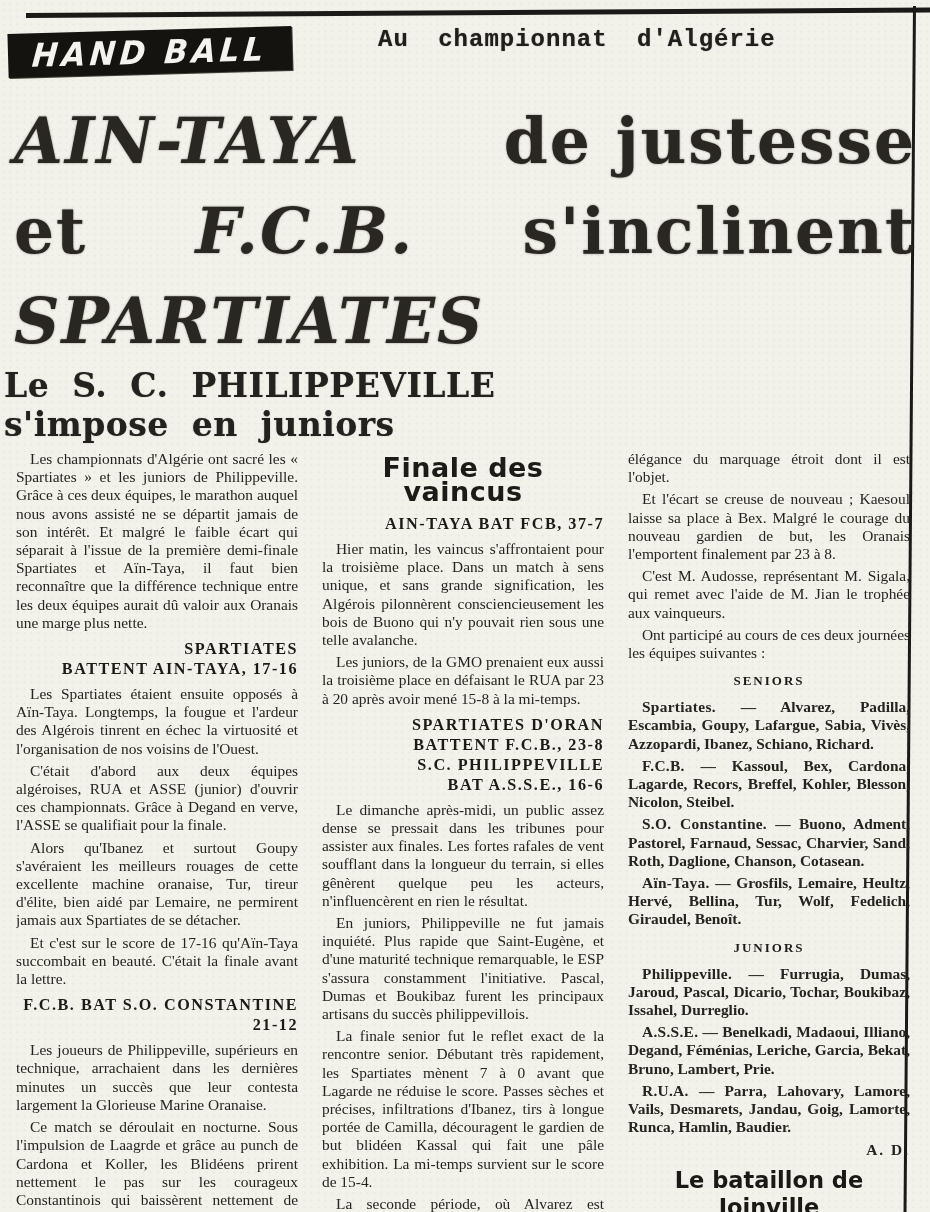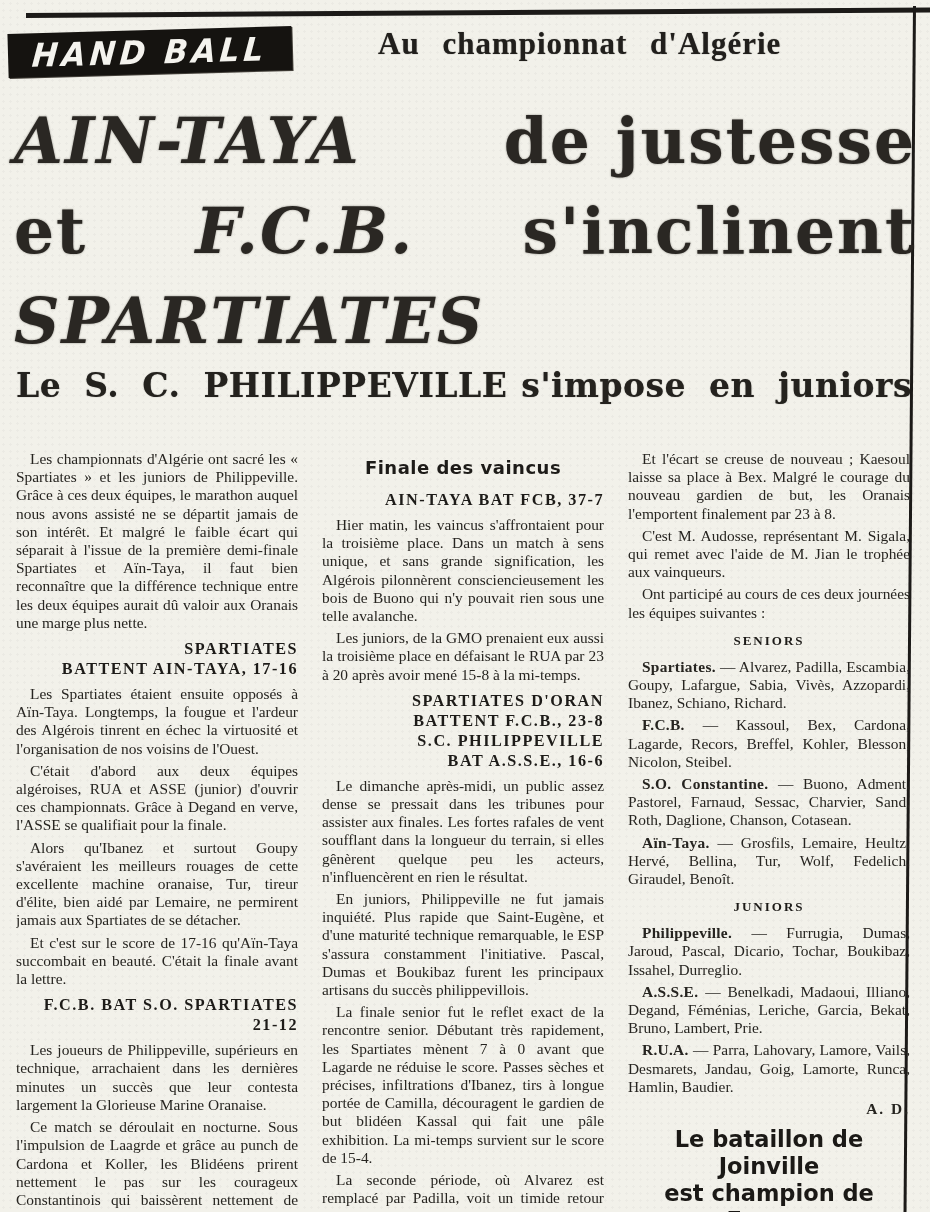--- a/index.html
+++ b/index.html
@@ -32,71 +32,71 @@
   }
   .badge span{
     color:#f4f3ee;
     font-family:"DejaVu Sans", sans-serif;
     font-weight:bold;font-style:italic;
     font-size:31px;letter-spacing:4px;white-space:nowrap;
     transform:skewX(-6deg) scaleY(1.05);
   }
   .kicker{
     position:absolute;left:378px;top:26px;width:540px;
-    font-family:Liberation Serif, serif;
-    font-weight:bold;font-size:31px;letter-spacing:1px;word-spacing:14px;
+    font-family:Liberation Mono, monospace;
+    font-weight:bold;font-size:24px;letter-spacing:1px;word-spacing:14px;
     color:#211f1c;white-space:nowrap;
     text-shadow:0 0 1px rgba(30,28,25,.6);
   }
   
   .headline{
     position:absolute;left:14px;top:96px;width:902px;
     font-family:"DejaVu Serif", serif;
     font-weight:bold;color:#2a2723;
     text-shadow:0 0 2px rgba(40,36,30,.55);
   }
   .headline .hl{
     font-size:63px;line-height:90px;white-space:nowrap;
     letter-spacing:2px;
     display:flex;justify-content:space-between;
   }
   .headline .it{font-style:italic;text-align:right;}
   
   .subhead{
-    position:absolute;left:16px;top:366px;width:896px;
+    position:absolute;left:4px;top:366px;width:896px;
     font-family:"DejaVu Serif", serif;font-weight:bold;
     font-size:33px;white-space:nowrap;letter-spacing:0.5px;word-spacing:11px;
     color:#24221e;text-shadow:0 0 1px rgba(30,28,25,.5);
-    display:flex;justify-content:space-between;
+    display:flex;justify-content:space-between;flex-direction:column;
   }
   
   .body-cols{
     position:absolute;left:16px;top:430px;width:894px;height:782px;
     display:flex;gap:24px;margin-top:20px;
   }
   .col{width:282px;overflow:hidden;
     font-size:15.4px;line-height:18.2px;text-align:justify;}
   .col p{margin:0 0 4px 0;text-indent:14px;}
   .col p.noindent{text-indent:0;}
   h3.sec{
     font-family:"DejaVu Sans", sans-serif;
-    font-size:18px;line-height:24px;font-weight:bold;
+    font-size:27px;line-height:24px;font-weight:bold;
     text-align:center;margin:6px 0 10px 0;letter-spacing:0.5px;
     color:#1d1b18;text-indent:0;
   }
   h4.match{
     font-size:16.2px;line-height:20px;font-weight:bold;
     text-align:right;margin:7px 0 6px 0;letter-spacing:1.5px;
     color:#1d1b18;text-indent:0;
   }
   h4.teams-hdr{
     font-size:13px;line-height:19px;font-weight:bold;
     text-align:center;margin:9px 0 8px 0;letter-spacing:2px;color:#1d1b18;
   }
-  .teamline{margin:0 0 6px 0;text-indent:14px;}
+  .teamline{margin:0 0 6px 0;text-indent:14px;font-weight:bold;}
   .teamline b{letter-spacing:0.3px;}
   .sig{text-align:right;font-weight:bold;margin:0 6px 2px 0;letter-spacing:2px;}
   h2.joinville{
     font-family:"DejaVu Sans", sans-serif;
     font-size:22.5px;line-height:27px;font-weight:bold;
     text-align:center;margin:8px 0 9px 0;color:#1b1916;
   }
 </style>
 </head>
 <body>
@@ -137,21 +137,21 @@
       <p>Les championnats d'Algérie ont sacré les « Spartiates » et les juniors de Philippeville. Grâce à ces deux équipes, le marathon auquel nous avons assisté ne se départit jamais de son intérêt. Et malgré le faible écart qui séparait à l'issue de la première demi-finale Spartiates et Aïn-Taya, il faut bien reconnaître que la différence technique entre les deux équipes aurait dû valoir aux Oranais une marge plus nette.</p>
       <h4 class="match">
         <span>SPARTIATES</span><br>
         <span>BATTENT AIN-TAYA, 17-16</span>
       </h4>
       <p>Les Spartiates étaient ensuite opposés à Aïn-Taya. Longtemps, la fougue et l'ardeur des Algérois tinrent en échec la virtuosité et l'organisation de nos voisins de l'Ouest.</p>
       <p>C'était d'abord aux deux équipes algéroises, RUA et ASSE (junior) d'ouvrir ces championnats. Grâce à Degand en verve, l'ASSE se qualifiait pour la finale.</p>
       <p>Alors qu'Ibanez et surtout Goupy s'avéraient les meilleurs rouages de cette excellente machine oranaise, Tur, tireur d'élite, bien aidé par Lemaire, ne permirent jamais aux Spartiates de se détacher.</p>
       <p>Et c'est sur le score de 17-16 qu'Aïn-Taya succombait en beauté. C'était la finale avant la lettre.</p>
       <h4 class="match">
-        <span>F.C.B. BAT S.O. SPARTIATES</span><br>
+        <span>F.C.B. BAT S.O. CONSTANTINE</span><br>
         <span>21-12</span>
       </h4>
       <p>Les joueurs de Philippeville, supérieurs en technique, arrachaient dans les dernières minutes un succès que leur contesta largement la Glorieuse Marine Oranaise.</p>
       <p>Ce match se déroulait en nocturne. Sous l'impulsion de Laagrde et grâce au punch de Cardona et Koller, les Blidéens prirent nettement le pas sur les courageux Constantinois qui baissèrent nettement de pied en seconde mi-temps.</p>
       <p>Là encore, le tirage au sort avait été néfaste aux deux meilleures équipes. Le public ne s'y trompa pas et applaudit longuement vainqueurs et vaincus.</p>
     </div>
 
     <div class="col">
       <h3 class="sec">Finale des vaincus</h3>
       <h4 class="match">AIN-TAYA BAT FCB, 37-7</h4>
@@ -163,20 +163,21 @@
         <span>S.C. PHILIPPEVILLE</span><br>
         <span>BAT A.S.S.E., 16-6</span>
       </h4>
       <p>Le dimanche après-midi, un public assez dense se pressait dans les tribunes pour assister aux finales. Les fortes rafales de vent soufflant dans la longueur du terrain, si elles gênèrent quelque peu les acteurs, n'influencèrent en rien le résultat.</p>
       <p>En juniors, Philippeville ne fut jamais inquiété. Plus rapide que Saint-Eugène, et d'une maturité technique remarquable, le ESP s'assura constamment l'initiative. Pascal, Dumas et Boukibaz furent les principaux artisans du succès philippevillois.</p>
       <p>La finale senior fut le reflet exact de la rencontre senior. Débutant très rapidement, les Spartiates mènent 7 à 0 avant que Lagarde ne réduise le score. Passes sèches et précises, infiltrations d'Ibanez, tirs à longue portée de Camilla, découragent le gardien de but blidéen Kassal qui fait une pâle exhibition. La mi-temps survient sur le score de 15-4.</p>
       <p>La seconde période, où Alvarez est remplacé par Padilla, voit un timide retour des Blidéens. Goupy sort alors le grand jeu et se défait avec</p>
     </div>
 
     <div class="col">
+      <p class="noindent">élégance du marquage étroit dont il est l'objet.</p>
       <p>Et l'écart se creuse de nouveau ; Kaesoul laisse sa place à Bex. Malgré le courage du nouveau gardien de but, les Oranais l'emportent finalement par 23 à 8.</p>
       <p>C'est M. Audosse, représentant M. Sigala, qui remet avec l'aide de M. Jian le trophée aux vainqueurs.</p>
       <p>Ont participé au cours de ces deux journées les équipes suivantes :</p>
       <h4 class="teams-hdr">SENIORS</h4>
       <p class="teamline">
         <b>Spartiates.</b>
         <span>— Alvarez, Padilla, Escambia, Goupy, Lafargue, Sabia, Vivès, Azzopardi, Ibanez, Schiano, Richard.</span>
       </p>
       <p class="teamline">
         <b>F.C.B.</b>

